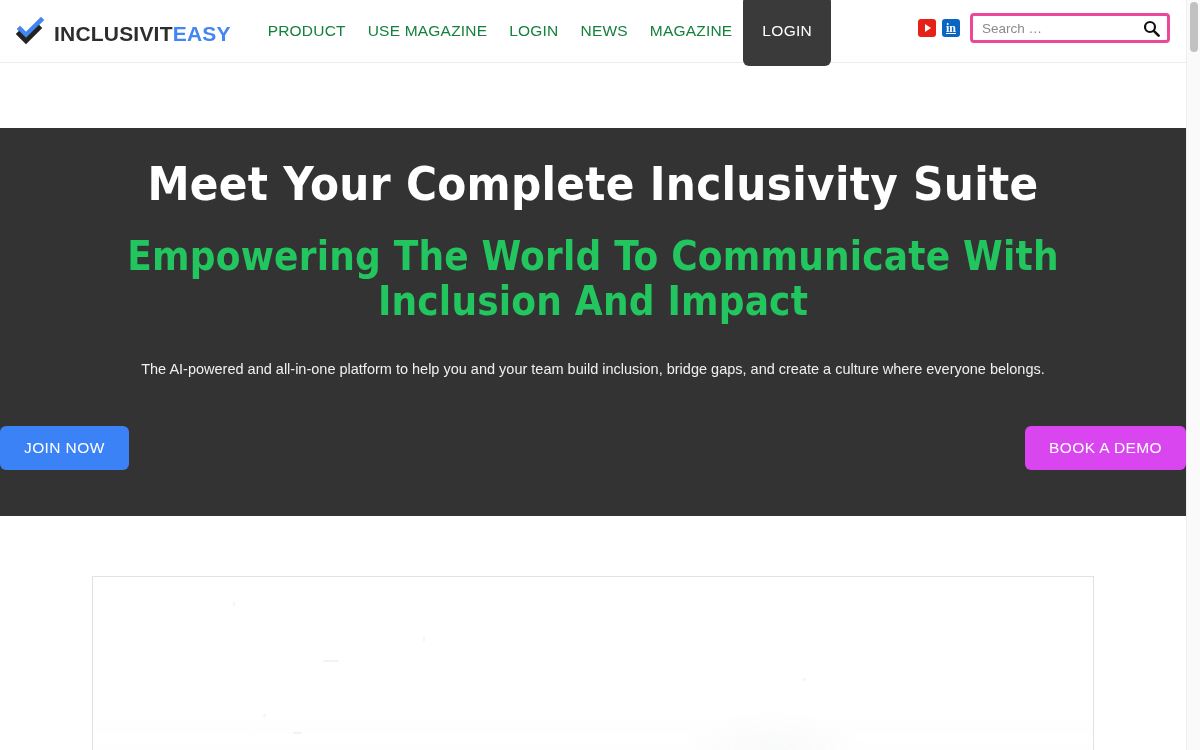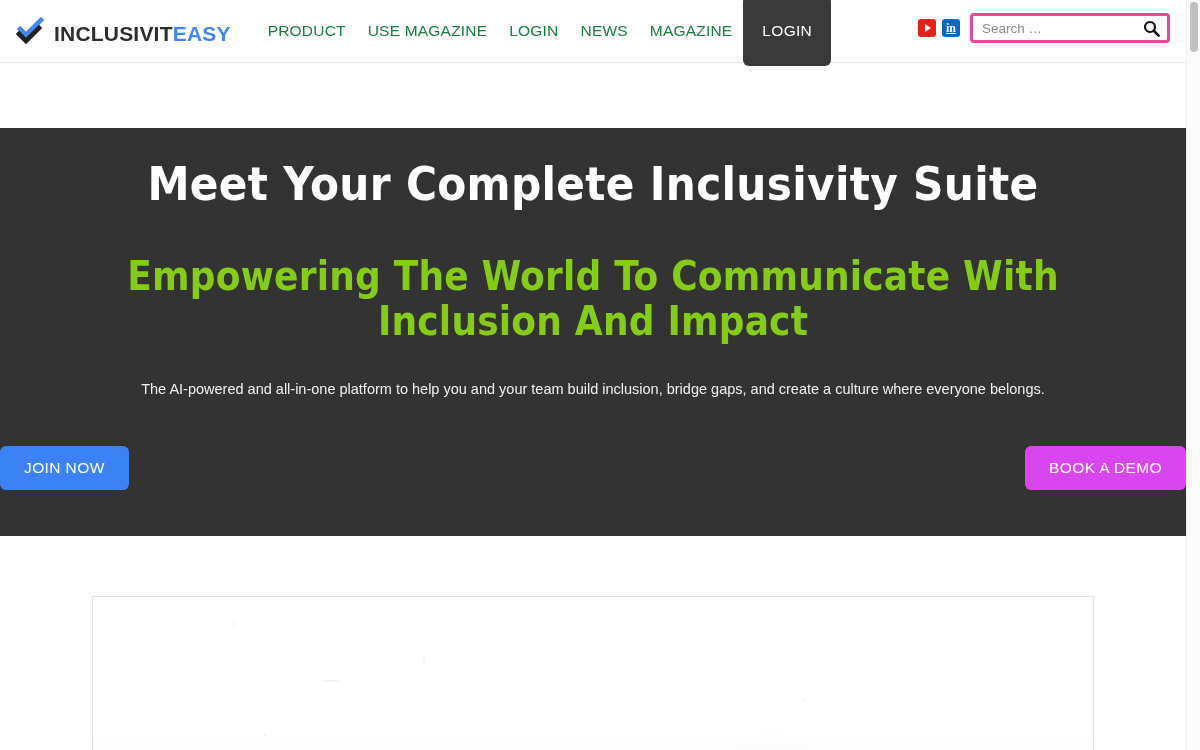--- a/index.html
+++ b/index.html
@@ -186,23 +186,23 @@
     letter-spacing: 0.3px;
     line-height: 1.1;
     padding: 0 32px;
   }
 
   .hero-sub {
     font-family: "DejaVu Sans Condensed", "Liberation Sans Narrow", "Liberation Sans", sans-serif;
     font-stretch: condensed;
     font-size: 40px;
     font-weight: 700;
-    color: #84cc16;
+    color: #22c55e;
     line-height: 1.14;
-    margin-top: 44px;
+    margin-top: 24px;
     padding: 0 48px;
     letter-spacing: 0.2px;
   }
 
   .hero-para {
     font-size: 14.5px;
     color: #f0f0f0;
     margin-top: 34px;
     line-height: 1.45;
     padding: 0 60px;

